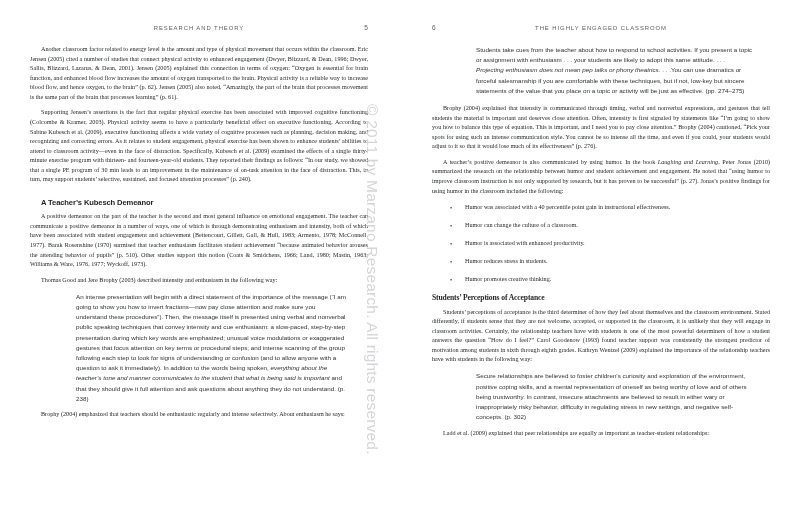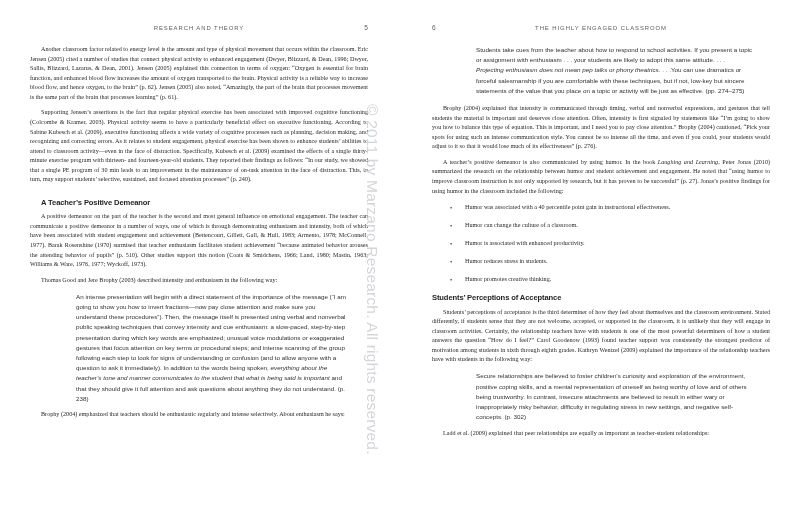--- a/index.html
+++ b/index.html
@@ -75,21 +75,21 @@
   
   h2.ahead {
     font-family: "Liberation Sans", sans-serif;
     font-size: 7.6px;
     font-weight: bold;
     letter-spacing: -0.12px;
     color: #231f20;
     margin: 13px 0 5.5px 0;
     padding-left: 11px;
   }
-  .page-right h2.ahead { padding-left: 0; }
+  .page-right h2.ahead { padding-left: 0; font-family: Liberation Serif, serif; }
 
   
   .extract {
     font-family: "Liberation Sans", sans-serif;
     font-size: 6.25px;
     line-height: 10.2px;
     color: #2f3133;
     margin: 6.5px 0 0 0;
     padding-left: 46px;
     padding-right: 20px;
@@ -149,21 +149,21 @@
     <div class="runhead">
       <span class="folio left"></span>
       <span class="title">Research and Theory</span>
       <span class="folio right">5</span>
     </div>
 
     <div class="col">
       <p class="body">Another classroom factor related to energy level is the amount and type of physical movement that occurs within the classroom. Eric Jensen (2005) cited a number of studies that connect physical activity to enhanced engagement (Dwyer, Blizzard, &amp; Dean, 1996; Dwyer, Sallis, Blizzard, Lazarus, &amp; Dean, 2001). Jensen (2005) explained this connection in terms of oxygen: “Oxygen is essential for brain function, and enhanced blood flow increases the amount of oxygen transported to the brain. Physical activity is a reliable way to increase blood flow, and hence oxygen, to the brain” (p. 62). Jensen (2005) also noted, “Amazingly, the part of the brain that processes movement is the same part of the brain that processes learning” (p. 61).</p>
       <p class="body">Supporting Jensen’s assertions is the fact that regular physical exercise has been associated with improved cognitive functioning (Colcombe &amp; Kramer, 2003). Physical activity seems to have a particularly beneficial effect on executive functioning. According to Sabine Kubesch et al. (2009), executive functioning affects a wide variety of cognitive processes such as planning, decision making, and recognizing and correcting errors. As it relates to student engagement, physical exercise has been shown to enhance students’ abilities to attend to classroom activity—even in the face of distraction. Specifically, Kubesch et al. (2009) examined the effects of a single thirty-minute exercise program with thirteen- and fourteen-year-old students. They reported their findings as follows: “In our study, we showed that a single PE program of 30 min leads to an improvement in the maintenance of on-task attention in the face of distraction. This, in turn, may support students’ selective, sustained, and focused attention processes” (p. 240).</p>
 
-      <h2 class="ahead">A Teacher’s Positive Demeanor</h2>
+      <h2 class="ahead">A Teacher’s Kubesch Demeanor</h2>
 
       <p class="body">A positive demeanor on the part of the teacher is the second and most general influence on emotional engagement. The teacher can communicate a positive demeanor in a number of ways, one of which is through demonstrating enthusiasm and intensity, both of which have been associated with student engagement and achievement (Bettencourt, Gillett, Gall, &amp; Hull, 1983; Armento, 1978; McConnell, 1977). Barak Rosenshine (1970) surmised that teacher enthusiasm facilitates student achievement “because animated behavior arouses the attending behavior of pupils” (p. 510). Other studies support this notion (Coats &amp; Smidchens, 1966; Land, 1980; Mastin, 1963; Williams &amp; Ware, 1976, 1977; Wyckoff, 1973).</p>
       <p class="body">Thomas Good and Jere Brophy (2003) described intensity and enthusiasm in the following way:</p>
 
       <div class="extract"><span>An intense presentation will begin with a direct statement of the importance of the message (“I am going to show you how to invert fractions—now pay close attention and make sure you understand these procedures”). Then, the message itself is presented using verbal and nonverbal public speaking techniques that convey intensity and cue enthusiasm: a slow-paced, step-by-step presentation during which key words are emphasized; unusual voice modulations or exaggerated gestures that focus attention on key terms or procedural steps; and intense scanning of the group following each step to look for signs of understanding or confusion (and to allow anyone with a question to ask it immediately). In addition to the words being spoken, </span><em>everything about the teacher’s tone and manner communicates to the student that what is being said is important</em><span> and that they should give it full attention and ask questions about anything they do not understand. (p. 238)</span></div>
 
       <p class="body" style="margin-top:6.4px">Brophy (2004) emphasized that teachers should be enthusiastic regularly and intense selectively. About enthusiasm he says:</p>
     </div>
 
     <div class="watermark left-page">© 2011 by Marzano Research. All rights reserved.</div>

